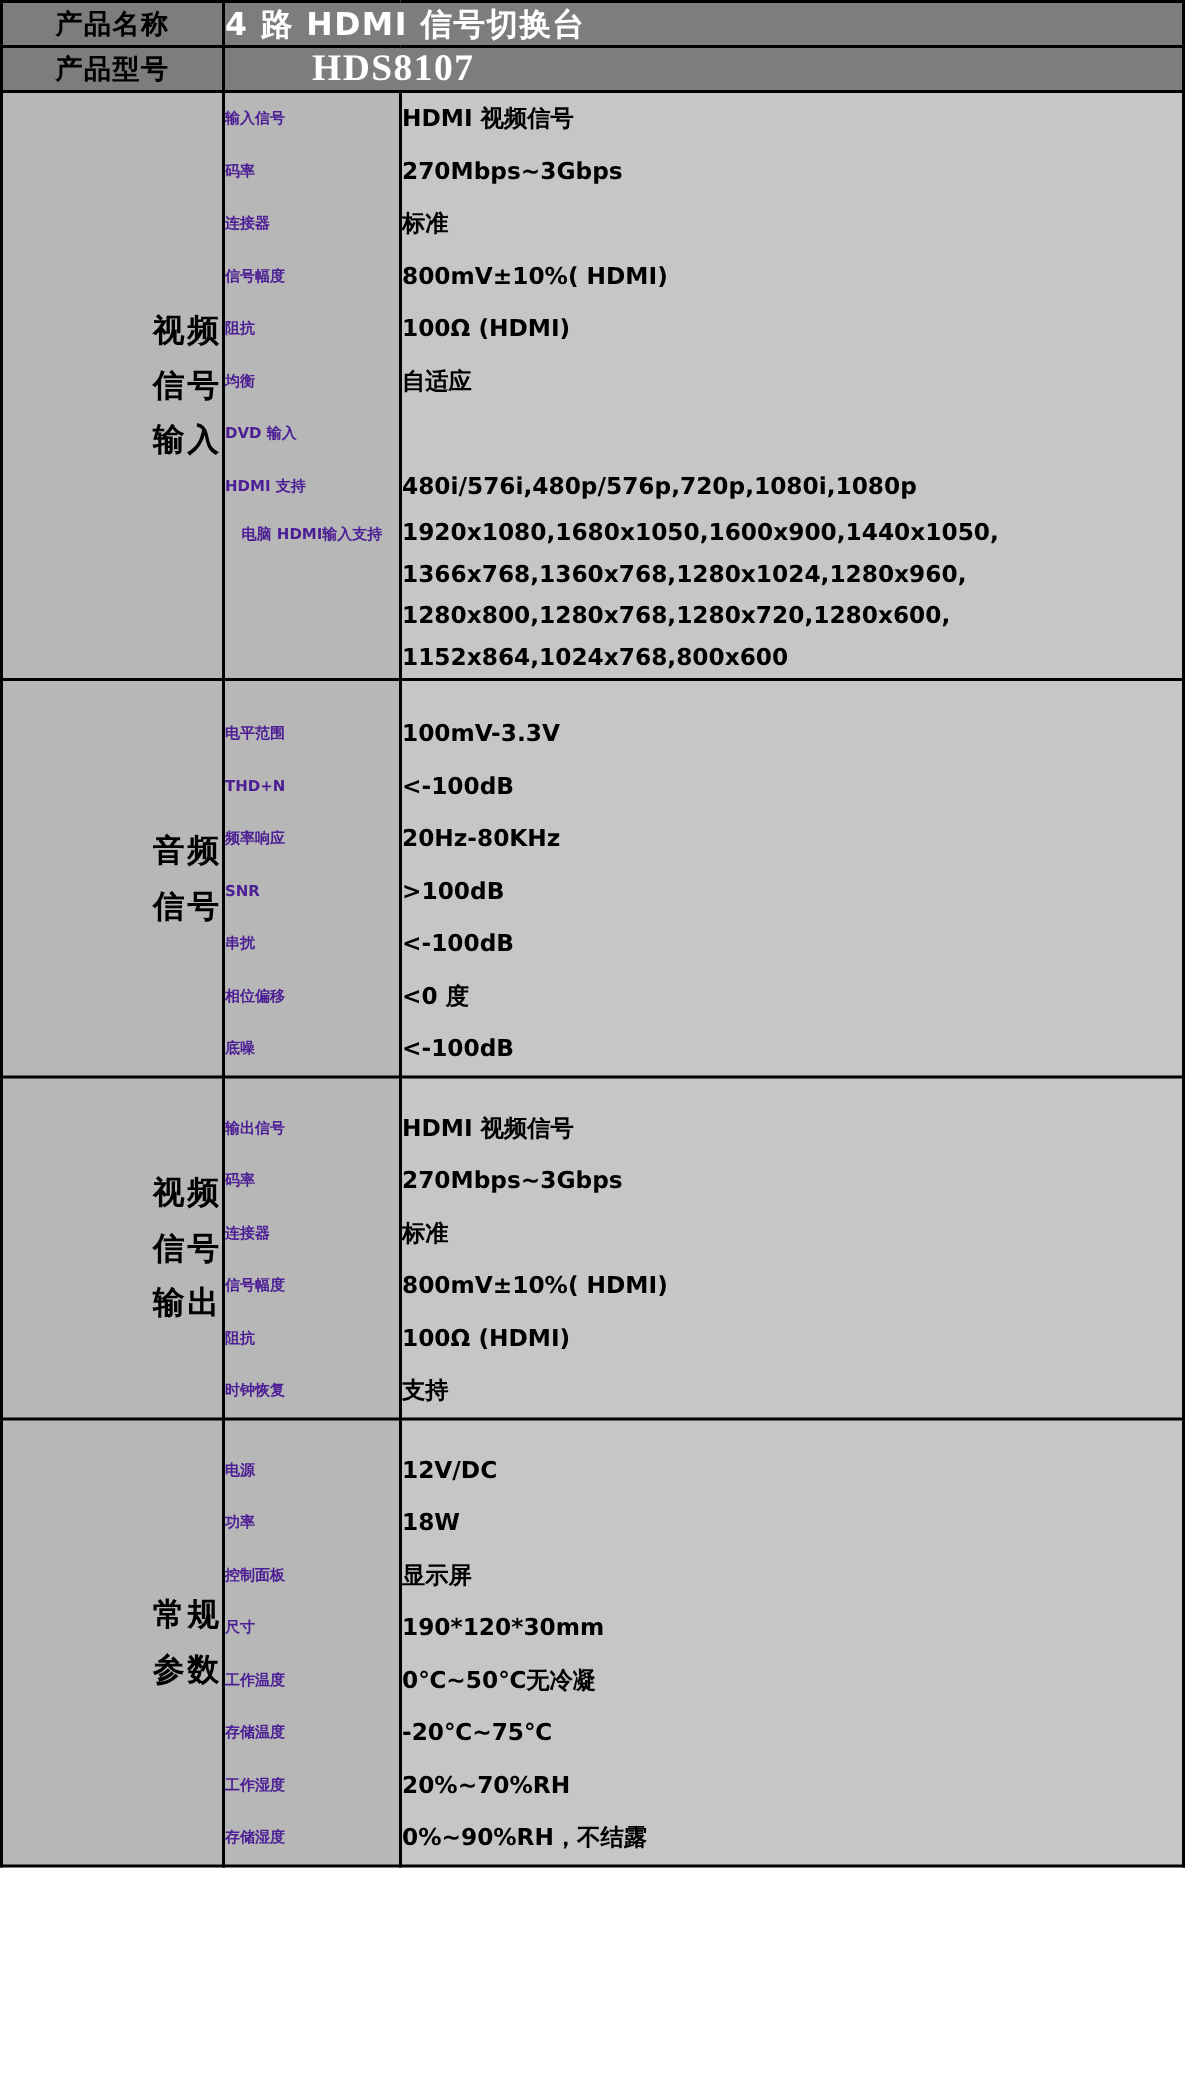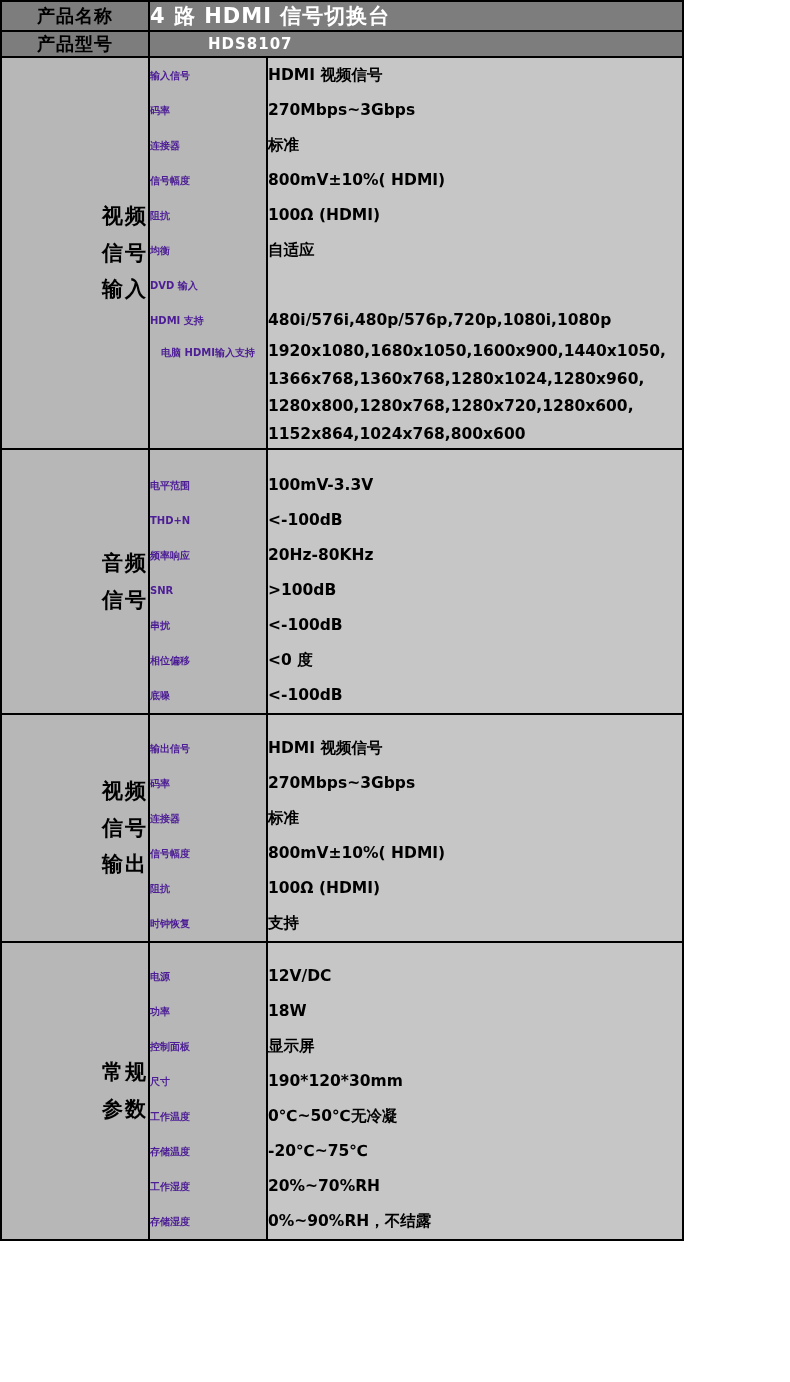--- a/index.html
+++ b/index.html
@@ -11,21 +11,21 @@
     font-family: "DejaVu Sans", "Liberation Sans", sans-serif;
   }
   .spec-sheet {
     width: 790px;
     height: 1382px;
     box-sizing: border-box;
     position: relative;
     background: #ffffff;
   }
   table.spec-table {
-    width: 684px;
+    width: 790px;
     border-collapse: collapse;
     table-layout: fixed;
     border-radius: 24px;
   }
   table.spec-table td {
     border: 2px solid #000000;
     vertical-align: middle;
     padding: 0;
   }
   
@@ -41,22 +41,23 @@
   }
   .hdr-value {
     background: #7d7d7d;
     color: #ffffff;
     font-weight: bold;
     font-size: 21px;
     padding: 6px 0 6px 55px;
     letter-spacing: 1px;
   }
   .hdr-value.model {
-    font-size: 15px;
+    font-size: 25px;
     padding-left: 58px;
+    font-family: Liberation Serif, serif;
   }
 
   
   .sec-label {
     width: 148px;
     background: #b7b7b7;
     color: #000000;
     font-weight: bold;
     font-size: 21px;
     text-align: right;

